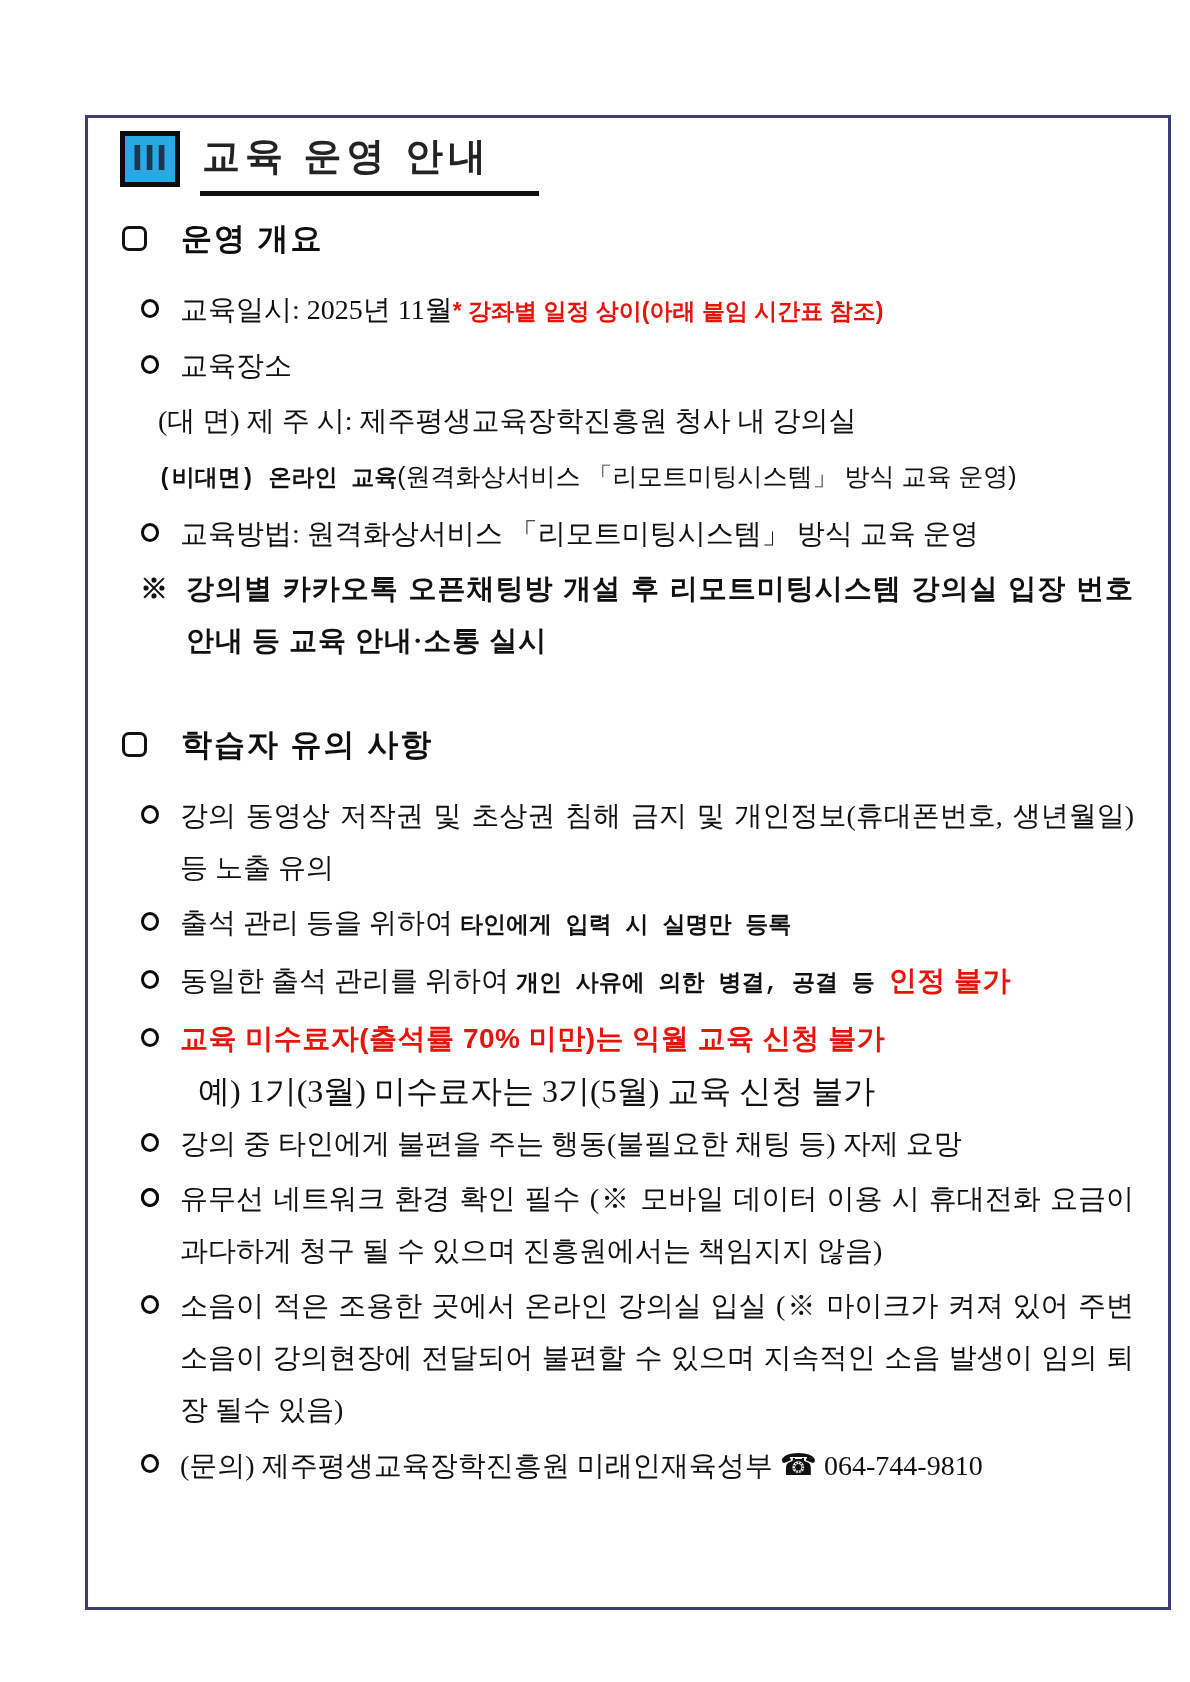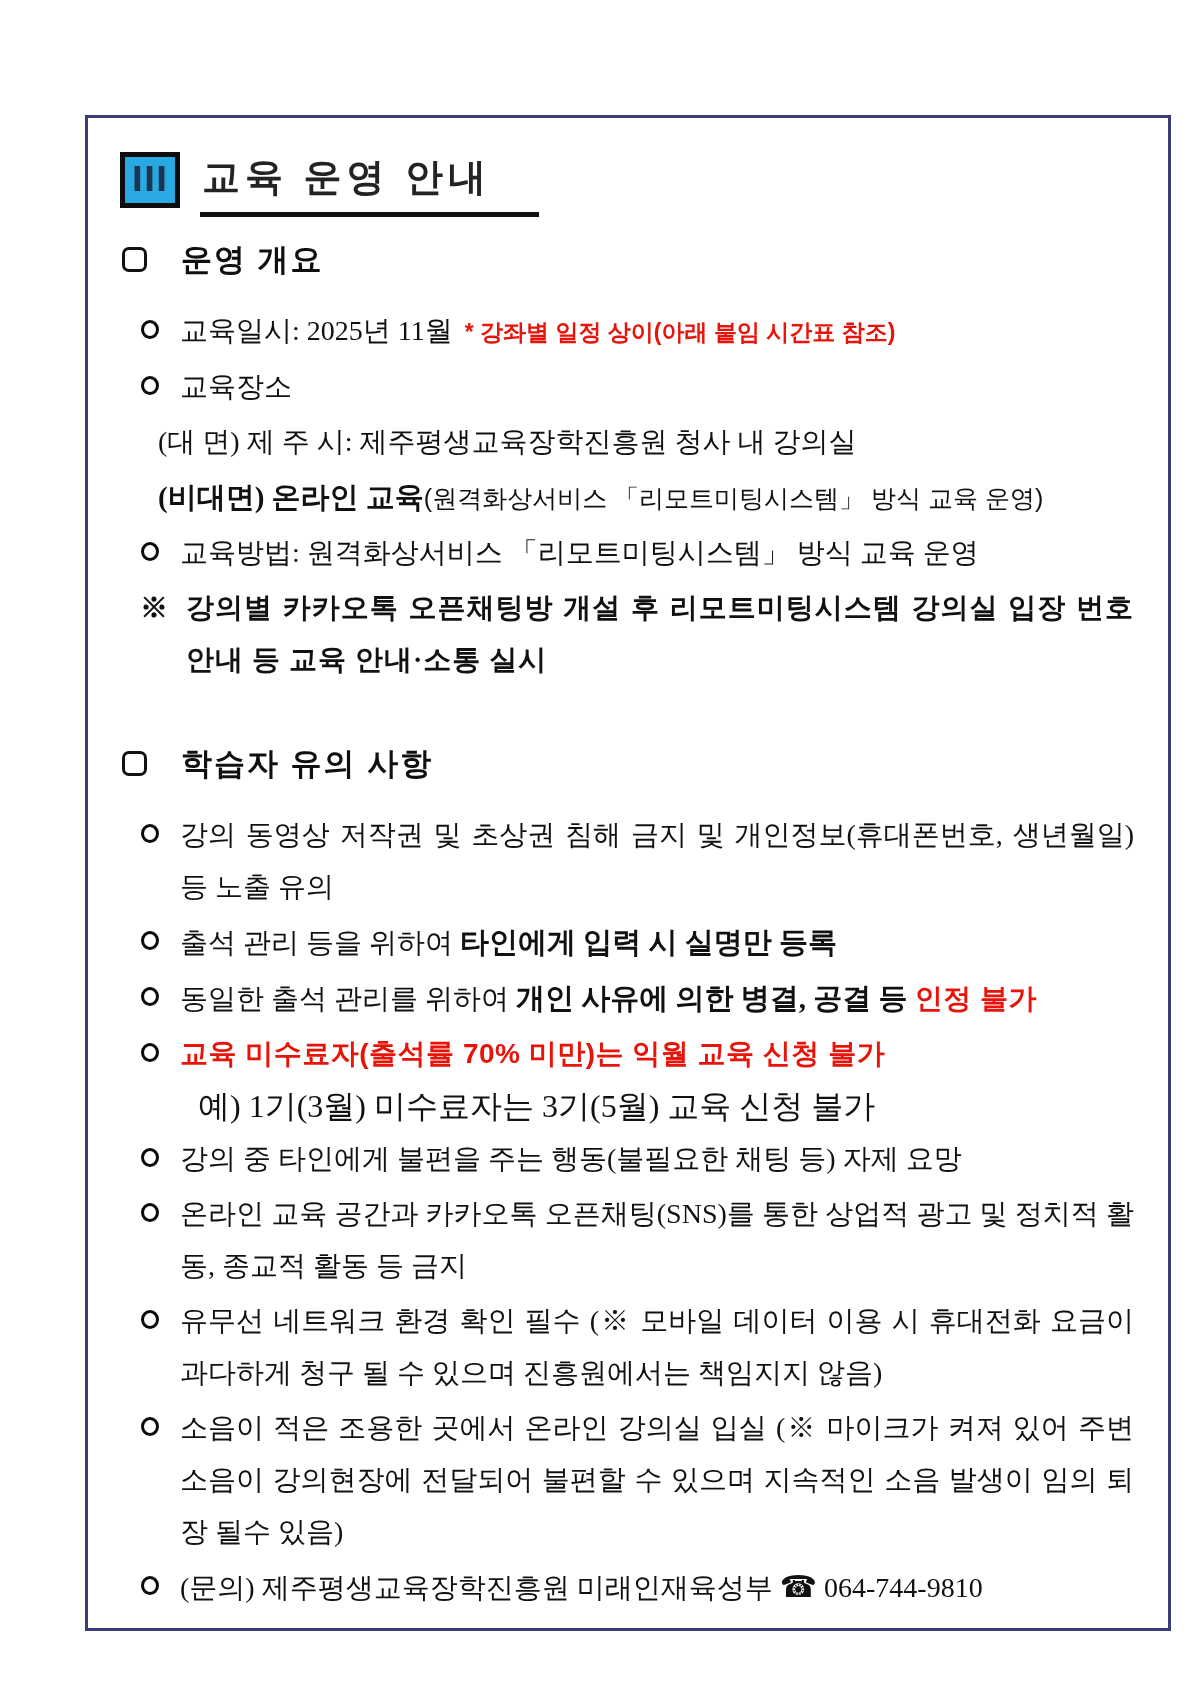--- a/index.html
+++ b/index.html
@@ -9,21 +9,21 @@
     background:#ffffff;
     font-family:"Liberation Serif","DejaVu Serif",serif;
     color:#111;
     overflow:hidden;
   }
   .frame{
     position:absolute;left:85px;top:115px;
     width:1014px;height:1476px;
     border:3px solid #3c3c7a;
     box-sizing:content-box;
-    padding:34px 34px 0 32px;
+    padding:13px 34px 0 32px;
   }
   
   .doc-header{display:flex;align-items:flex-start;gap:16px;margin-bottom:18px;}
   .badge{
     width:50px;height:46px;flex:0 0 auto;
     background:#29a9e1;border:5px solid #0d0d0d;
     display:flex;align-items:center;justify-content:center;
   }
   .badge-text{
     font-family:"DejaVu Sans","Liberation Sans",sans-serif;
@@ -58,27 +58,27 @@
     margin-bottom:3px;
   }
   .bullet{
     position:absolute;left:1px;top:15px;
     width:18px;height:19px;
     border:3.5px solid #0a0a0a;border-radius:50%;
     box-sizing:border-box;background:#fff;
   }
   .red-note{
     font-family:"Liberation Sans","DejaVu Sans",sans-serif;
-    color:#e81309;font-weight:700;font-size:23px;margin-left:12px;
+    color:#e81309;font-weight:700;font-size:23px;
     letter-spacing:0;
   }
   .subline{padding-left:18px;font-size:28px;line-height:52px;margin-bottom:3px;}
   .bold-sans{
-    font-family:Liberation Serif, serif;
-    font-weight:700;font-size:29px;
+    font-family:Liberation Mono, monospace;
+    font-weight:700;font-size:23px;
   }
   .sans-small{
     font-family:"Liberation Sans","DejaVu Sans",sans-serif;
     font-size:25px;
   }
   .note-item{padding-left:46px;font-weight:700;letter-spacing:1px;}
   .note-mark{position:absolute;left:0;top:0;font-weight:700;font-size:28px;}
   .gap-section{height:44px;}
   .red-seg{
     color:#e81309;font-weight:700;
@@ -163,21 +163,21 @@
 
       <div class="example-line">
         <span>예) 1기(3월) 미수료자는 3기(5월) 교육 신청 불가</span>
       </div>
 
       <div class="item">
         <span class="bullet"></span><span>강의 중 타인에게 불편을 주는 행동(불필요한 채팅 등) 자제 요망</span>
       </div>
 
       <div class="item">
-        <span class="bullet"></span><span>온라인 교육 공간과 카카오톡 오픈채팅(SNS)를 통한 상업적 광고 및 정치적 활동, 종교적 활동 등 금지</span>
+        <span class="bullet"></span>
       </div>
 
       <div class="item">
         <span class="bullet"></span><span>유무선 네트워크 환경 확인 필수 (※ 모바일 데이터 이용 시 휴대전화 요금이 과다하게 청구 될 수 있으며 진흥원에서는 책임지지 않음)</span>
       </div>
 
       <div class="item">
         <span class="bullet"></span><span>소음이 적은 조용한 곳에서 온라인 강의실 입실 (※ 마이크가 켜져 있어 주변 소음이 강의현장에 전달되어 불편할 수 있으며 지속적인 소음 발생이 임의 퇴장 될수 있음)</span>
       </div>
 

